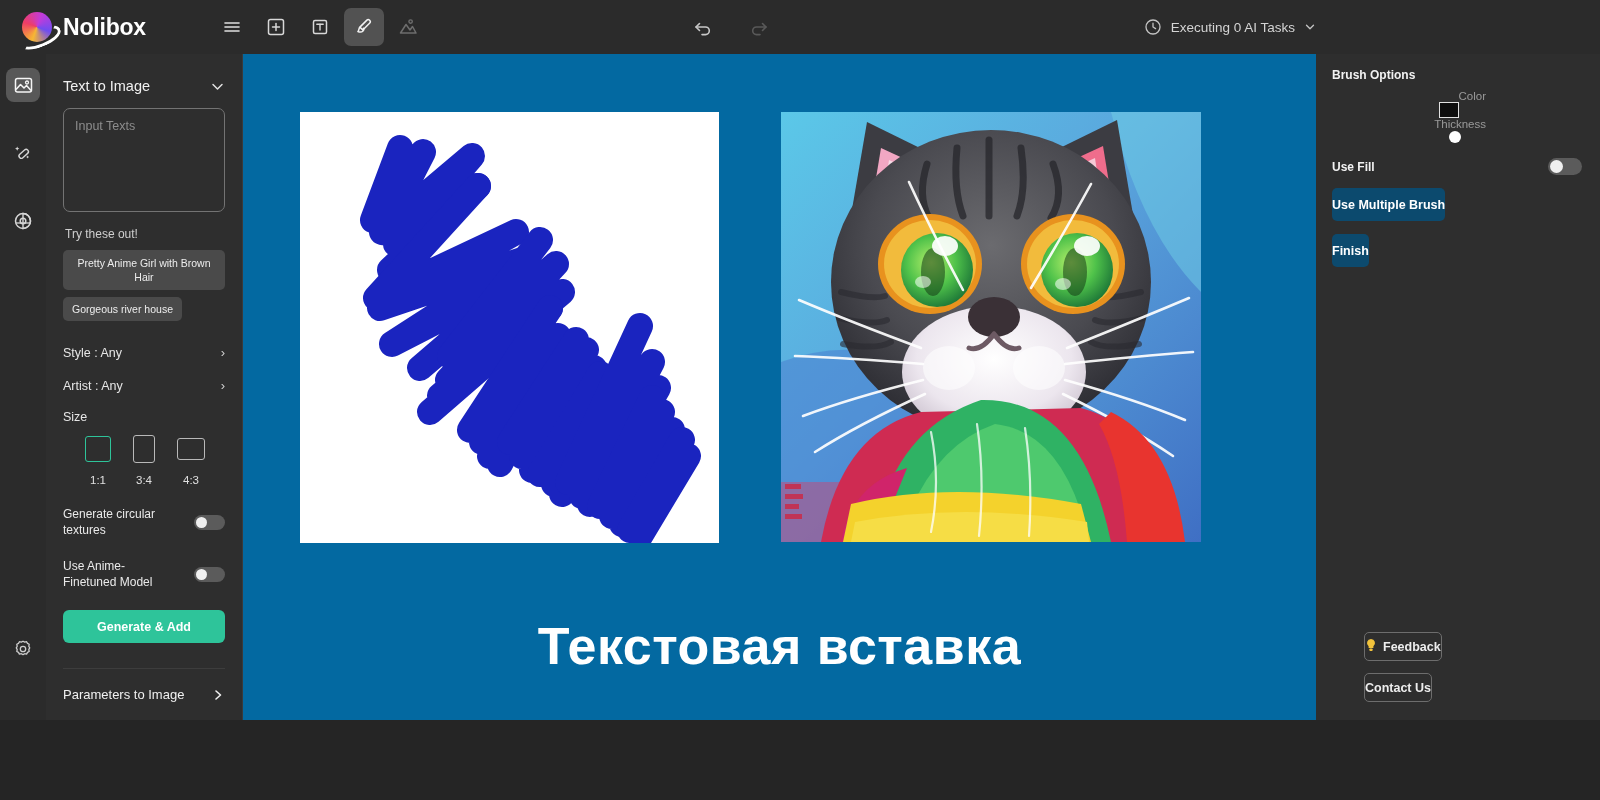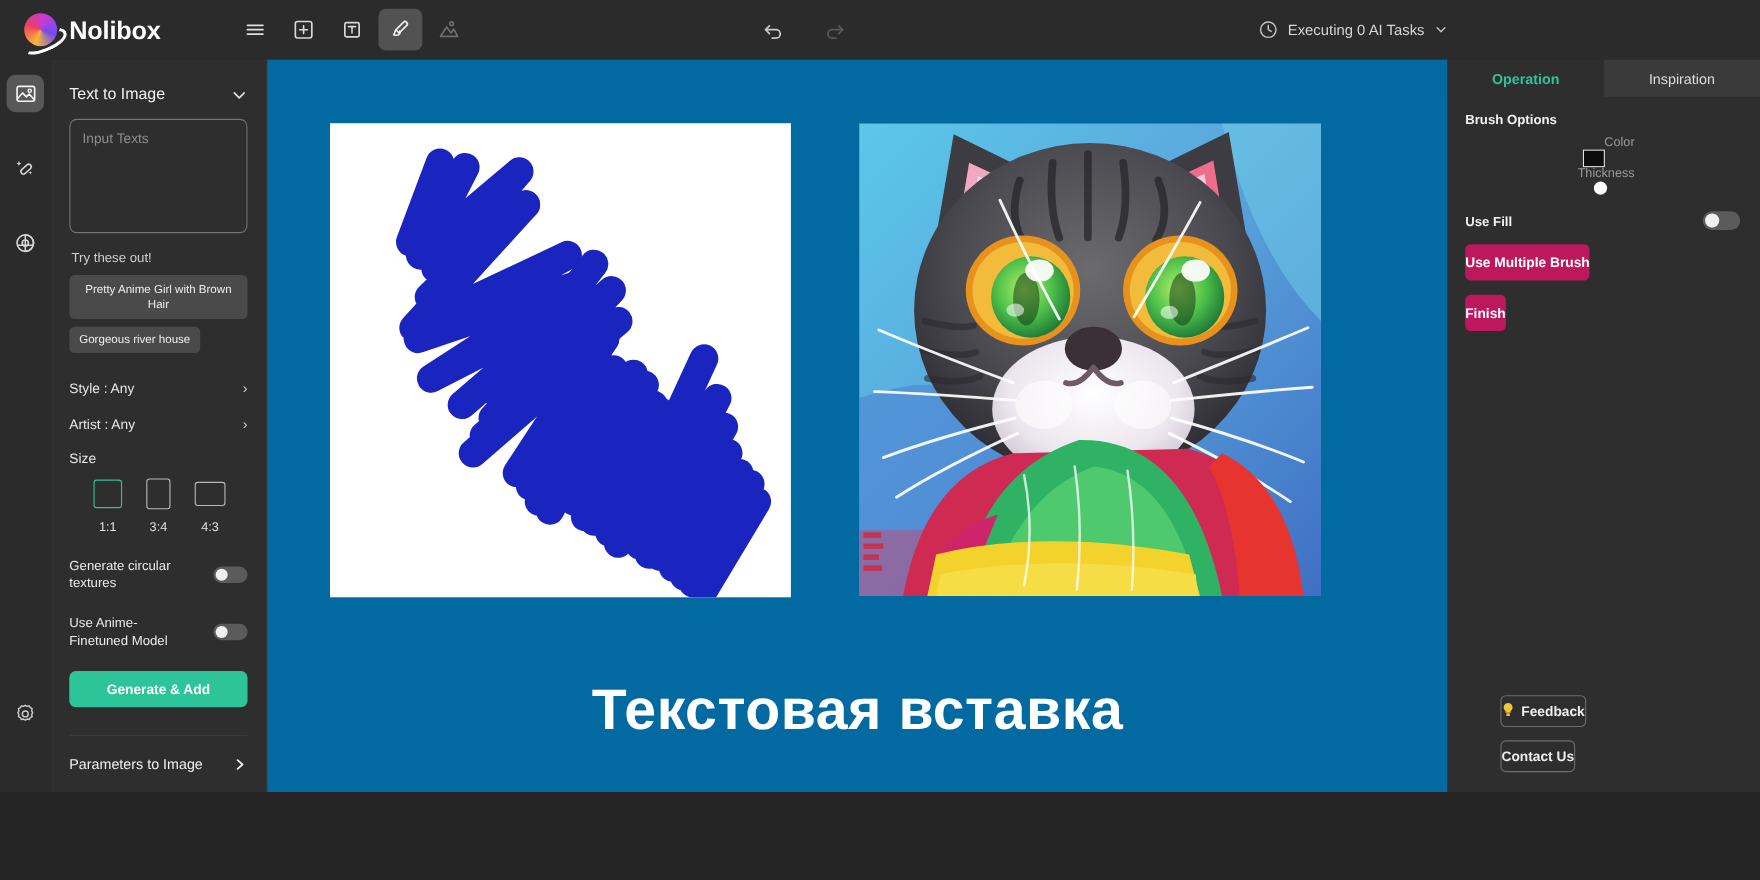--- a/index.html
+++ b/index.html
@@ -180,21 +180,21 @@
   .switch.lg { width: 34px; height: 17px; }
   .switch.lg .knob { width: 13px; height: 13px; }
   .btn-pair { display: flex; gap: 12px; padding: 16px 18px 0 16px; }
   .gbtn {
     flex: 1; height: 31px; border-radius: 5px; border: none;
     font-size: 12.5px; font-weight: bold; cursor: pointer;
     display: flex; align-items: center; justify-content: center;
     font-family: "Liberation Sans", sans-serif;
   }
   .gbtn.disabled { background: #3d806e; color: #9fbfb4; }
-  .gbtn.primary { background: #be185d; color: #ffffff; }
+  .gbtn.primary { background: #0c4a6e; color: #ffffff; }
   .btn-full { padding: 13px 18px 0 16px; }
   .btn-full .gbtn { height: 33px; }
 
   .rfoot { position: absolute; bottom: 18px; left: 0; right: 0; padding: 0 48px; }
   .obtn {
     height: 29px; border-radius: 5px; border: 1px solid #6d6d6d; background: transparent;
     color: #ededed; font-size: 12.5px; font-weight: bold; cursor: pointer;
     display: flex; align-items: center; justify-content: center; gap: 6px;
     margin-bottom: 12px; font-family: "Liberation Sans", sans-serif;
   }
@@ -507,24 +507,20 @@
             <rect x="4" y="392" width="14" height="5"></rect>
             <rect x="4" y="402" width="17" height="5"></rect>
           </g>
         </svg>
       </div>
 
       <div class="canvas-text">Текстовая вставка</div>
     </div>
 
     <div class="rpanel">
-      <div class="rtabs">
-        <div class="rtab active">Operation</div>
-        <div class="rtab">Inspiration</div>
-      </div>
 
       <div class="rsection-title">Brush Options</div>
 
       <div class="prop-row">
         <div class="prop-label">Color</div>
         <div class="swatch"></div>
       </div>
 
       <div class="prop-row">
         <div class="prop-label">Thickness</div>

